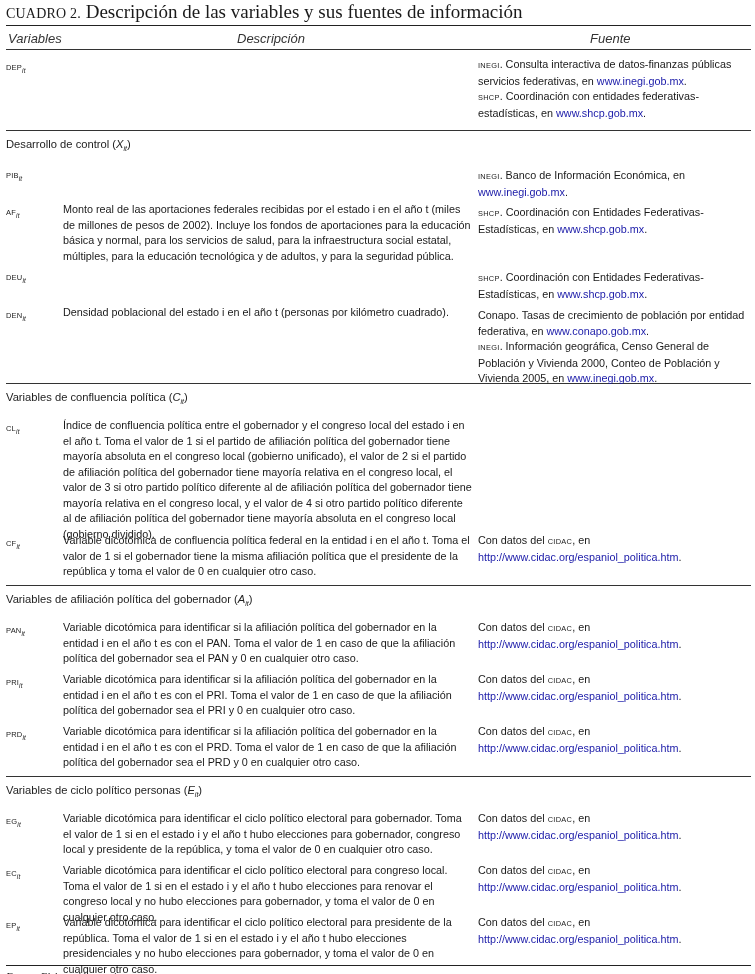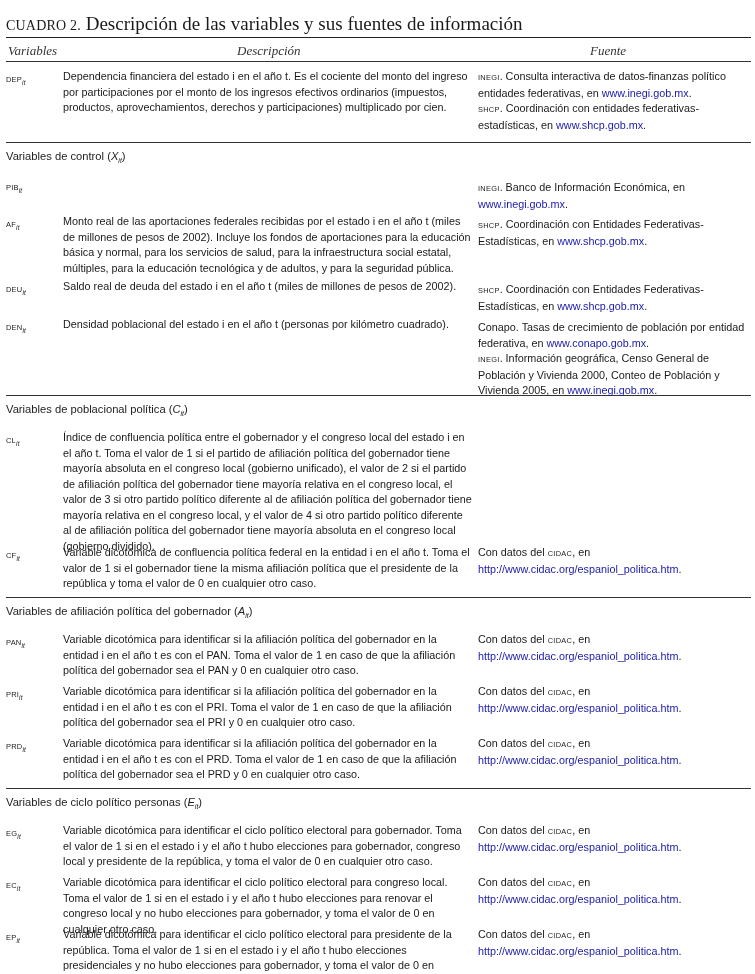--- a/index.html
+++ b/index.html
@@ -3,28 +3,28 @@
 <meta charset="utf-8">
 <style>
   html, body { margin: 0; padding: 0; background: #ffffff; }
   body {
     width: 755px; height: 974px; overflow: hidden; position: relative;
     font-family: "Liberation Sans", sans-serif; color: #1a1a1a;
   }
   .page { position: absolute; left: 6px; top: 0; width: 745px; }
   .title {
     font-family: "Liberation Serif", serif; font-size: 19px; line-height: 22px;
-    margin-top: 13px; height: 22px; white-space: nowrap;
+    margin-top: 1px; height: 22px; white-space: nowrap;
   }
   .title .label { font-size: 14px; letter-spacing: 0.2px; }
   .rule { border-top: 1.5px solid #222; width: 745px; }
   .rule.thin { border-top: 1px solid #333; }
   .header {
     position: relative; height: 23px;
-    font-family: Liberation Serif, serif; font-style: italic; font-size: 13px; color: #333;
+    font-family: Liberation Sans, sans-serif; font-style: italic; font-size: 13px; color: #333;
   }
   .header span { position: absolute; top: 5px; }
   .sec-title { font-size: 11.2px; height: 17px; padding-top: 7px; color: #222; }
   .sec-title i { font-style: italic; }
   .row { position: relative; font-size: 10.8px; line-height: 15.5px; }
   .row .var {
     position: absolute; left: 0; top: 3px; font-size: 7.5px; letter-spacing: 0.2px; color: #222;
   }
   .row .var sub { font-size: 6.5px; font-style: italic; vertical-align: -3px; }
   .row .desc { margin-left: 57px; width: 410px; }
@@ -47,51 +47,49 @@
   <div class="rule" style="margin-top:2px"></div>
   <div class="header">
     <span style="left:2px">Variables</span>
     <span style="left:231px">Descripción</span>
     <span style="left:584px">Fuente</span>
   </div>
   <div class="rule thin"></div>
 
   <div class="row" style="margin-top:7px;height:68px">
     <span class="var"><span>DEP</span><sub>it</sub></span>
-    <div class="desc">Dependencia financiera del estado i en el año t. Es el cociente del monto del ingreso por participaciones por el monto de los ingresos efectivos ordinarios (impuestos, productos, aprovechamientos, derechos y participaciones) multiplicado por cien.</div>
     <div class="src">
-      <span class="sc">INEGI</span><span>. Consulta interactiva de datos-finanzas político entidades federativas, en </span><a class="link">www.inegi.gob.mx</a>.<br>
+      <span class="sc">INEGI</span><span>. Consulta interactiva de datos-finanzas públicas servicios federativas, en </span><a class="link">www.inegi.gob.mx</a>.<br>
       <span class="sc">SHCP</span><span>. Coordinación con entidades federativas-estadísticas, en </span><a class="link">www.shcp.gob.mx</a>.
     </div>
   </div>
   <div class="rule thin" style="margin-top:5px"></div>
 
-  <div class="sec-title"><span>Variables de control (</span><i>X</i><sub style="font-size:7px;font-style:italic">it</sub>)</div>
+  <div class="sec-title"><span>Desarrollo de control (</span><i>X</i><sub style="font-size:7px;font-style:italic">it</sub>)</div>
   <div class="row" style="margin-top:10px;height:37px">
     <span class="var"><span>PIB</span><sub>it</sub></span>
     <div class="src" style="top:3px"><span class="sc">INEGI</span><span>. Banco de Información Económica, en </span><a class="link">www.inegi.gob.mx</a>.</div>
   </div>
   <div class="row" style="height:65px">
     <span class="var"><span>AF</span><sub>it</sub></span>
     <div class="desc">Monto real de las aportaciones federales recibidas por el estado i en el año t (miles de millones de pesos de 2002). Incluye los fondos de aportaciones para la educación básica y normal, para los servicios de salud, para la infraestructura social estatal, múltiples, para la educación tecnológica y de adultos, y para la seguridad pública.</div>
     <div class="src" style="top:3px"><span class="sc">SHCP</span><span>. Coordinación con Entidades Federativas-Estadísticas, en </span><a class="link">www.shcp.gob.mx</a>.</div>
   </div>
   <div class="row" style="height:38px">
     <span class="var"><span>DEU</span><sub>it</sub></span>
-    <div class="desc">Saldo real de deuda del estado i en el año t (miles de millones de pesos de 2002).</div>
     <div class="src" style="top:3px"><span class="sc">SHCP</span><span>. Coordinación con Entidades Federativas-Estadísticas, en </span><a class="link">www.shcp.gob.mx</a>.</div>
   </div>
   <div class="row" style="height:78px">
     <span class="var"><span>DEN</span><sub>it</sub></span>
     <div class="desc">Densidad poblacional del estado i en el año t (personas por kilómetro cuadrado).</div>
     <div class="src" style="top:3px"><span>Conapo. Tasas de crecimiento de población por entidad federativa, en </span><a class="link">www.conapo.gob.mx</a>.<br><span class="sc">INEGI</span><span>. Información geográfica, Censo General de Población y Vivienda 2000, Conteo de Población y Vivienda 2005,  en </span><a class="link">www.inegi.gob.mx</a>.</div>
   </div>
   <div class="rule thin"></div>
 
-  <div class="sec-title"><span>Variables de poblacional política (</span><i>C</i><sub style="font-size:7px;font-style:italic">it</sub>)</div>
+  <div class="sec-title"><span>Variables de confluencia política (</span><i>C</i><sub style="font-size:7px;font-style:italic">it</sub>)</div>
   <div class="row" style="margin-top:10px;height:115px">
     <span class="var"><span>CL</span><sub>it</sub></span>
     <div class="desc">Índice de confluencia política entre el gobernador y el congreso local del estado i en el año t. Toma el valor de 1 si el partido de afiliación política del gobernador tiene mayoría absoluta en el congreso local (gobierno unificado), el valor de 2 si el partido de afiliación política del gobernador tiene mayoría relativa en el congreso local, el valor de 3 si otro partido político diferente al de afiliación política del gobernador tiene mayoría relativa en el congreso local, y el valor de 4 si otro partido político diferente al de afiliación política del gobernador tiene mayoría absoluta en el congreso local (gobierno dividido).</div>
   </div>
   <div class="row" style="height:52px">
     <span class="var"><span>CF</span><sub>it</sub></span>
     <div class="desc">Variable dicotómica de confluencia política federal en la entidad i en el año t. Toma el valor de 1 si el gobernador tiene la misma afiliación política que el presidente de la república y toma el valor de 0 en cualquier otro caso.</div>
     <div class="src"><span>Con datos del </span><span class="sc">CIDAC</span><span>, en </span><a class="link">http://www.cidac.org/espaniol_politica.htm</a>.</div>
   </div>
   <div class="rule thin"></div>

